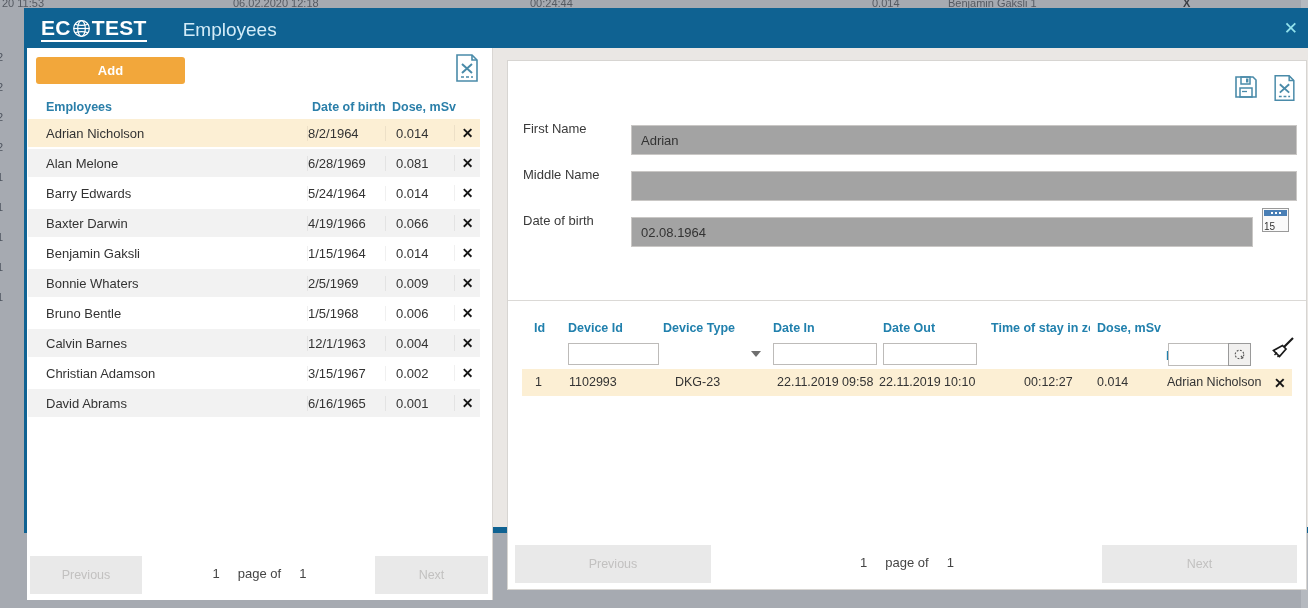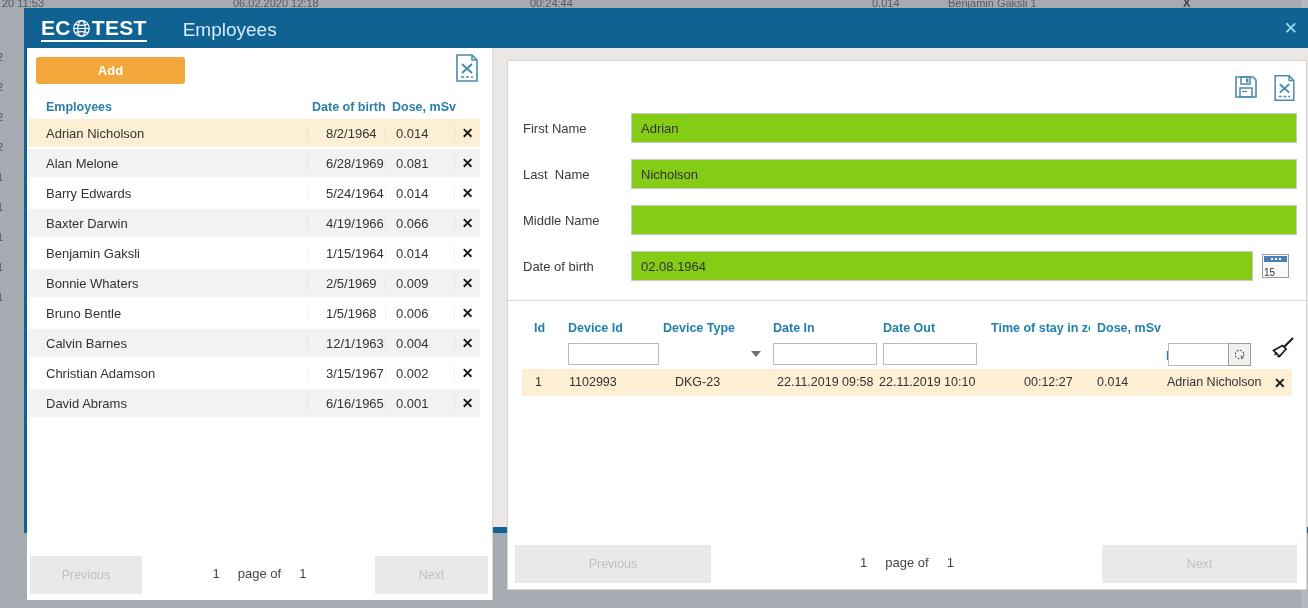--- a/index.html
+++ b/index.html
@@ -51,21 +51,21 @@
              font-size:12.5px; font-weight:600; color:#2b7fa9; }
   .lp-head span { position:absolute; top:0; }
   .h-emp { left:19px; } .h-dob { left:285px; } .h-dose { left:365px; }
 
   .lp-rows { position:absolute; top:71px; left:1px; width:452px; }
   .lrow { height:28px; margin-bottom:2px; display:flex; align-items:center;
           font-size:13px; color:#333; background:#fff; cursor:default; }
   .lrow:nth-child(even) { background:#f2f2f2; }
   .lrow.sel { background:#fcefd4; }
   .c-name { flex:1; padding-left:18px; }
-  .c-dob  { width:78px; border-left:1px solid rgba(0,0,0,0.06); padding-left:18px; }
+  .c-dob  { width:78px; border-left:1px solid rgba(0,0,0,0.06); padding-left:0; }
   .c-dose { width:69px; border-left:1px solid rgba(0,0,0,0.06); padding-left:10px; }
   .c-del  { width:26px; border-left:1px solid rgba(0,0,0,0.06); text-align:center;
             font-size:14px; font-weight:600; color:#141414; cursor:pointer; }
 
   
   .pager { position:absolute; left:0; right:0; bottom:4px; height:40px;
            font-size:13px; color:#454545; }
   .pager .pbtn { position:absolute; top:0; height:38px; background:#e9e9e9; border:none;
                  color:#c2c1c0; font-size:12.5px; font-family:inherit;
                  display:flex; align-items:center; justify-content:center; }
@@ -79,21 +79,21 @@
   
   .right-card { position:absolute; left:480px; top:12px; width:800px; height:530px;
                 background:#fff; border:1px solid #d7d5d2; }
   .card-icons { position:absolute; top:13px; right:9px; display:flex; gap:13px; }
   .card-icons > span { cursor:pointer; }
 
   .fields { position:absolute; top:52px; left:15px; right:9px; }
   .field { display:flex; margin-bottom:16px; height:30px; }
   .field label { width:108px; font-size:13px; color:#3a3a3a; padding-top:8px; white-space:pre; }
   .field input { flex:1; height:30px; border:1px solid #c9c7c5; font-size:13px; color:#333;
-                 padding:0 9px; background:#84cc16; font-family:inherit; }
+                 padding:0 9px; background:#a3a3a3; font-family:inherit;margin-top:12px; }
   .field.date input { flex:none; width:622px; }
   .cal-btn { width:27px; height:24px; margin:3px 0 0 9px; border:1px solid #9a9a9a;
              background:#fafafa; padding:1px; cursor:pointer; }
   .cal-top { height:6px; background:#4a7fb5; display:flex; justify-content:center; gap:2px;
              align-items:center; }
   .cal-top i { width:2px; height:2px; background:#fff; display:block; }
   .cal-day { font-size:10px; text-align:center; color:#333; line-height:14px; }
 
   .divider { position:absolute; top:239px; left:0; right:0; border-top:1px solid #dbd9d6; }
 
@@ -284,24 +284,20 @@
             <path d="M8 11 L18 20 M18 11 L8 20" stroke="#4a8ba9" stroke-width="2"></path>
             <line x1="7" y1="24" x2="19" y2="24" stroke="#4a8ba9" stroke-width="1.6" stroke-dasharray="3 2"></line>
           </svg>
         </span>
       </div>
 
       <div class="fields">
         <div class="field">
           <label>First Name</label>
           <input value="Adrian" style="">
-        </div>
-        <div class="field">
-          <label>Last  Name</label>
-          <input value="Nicholson" style="">
         </div>
         <div class="field">
           <label>Middle Name</label>
           <input value="" style="">
         </div>
         <div class="field date">
           <label>Date of birth</label>
           <input value="02.08.1964" style="">
           <span class="cal-btn">
             <span class="cal-top">

